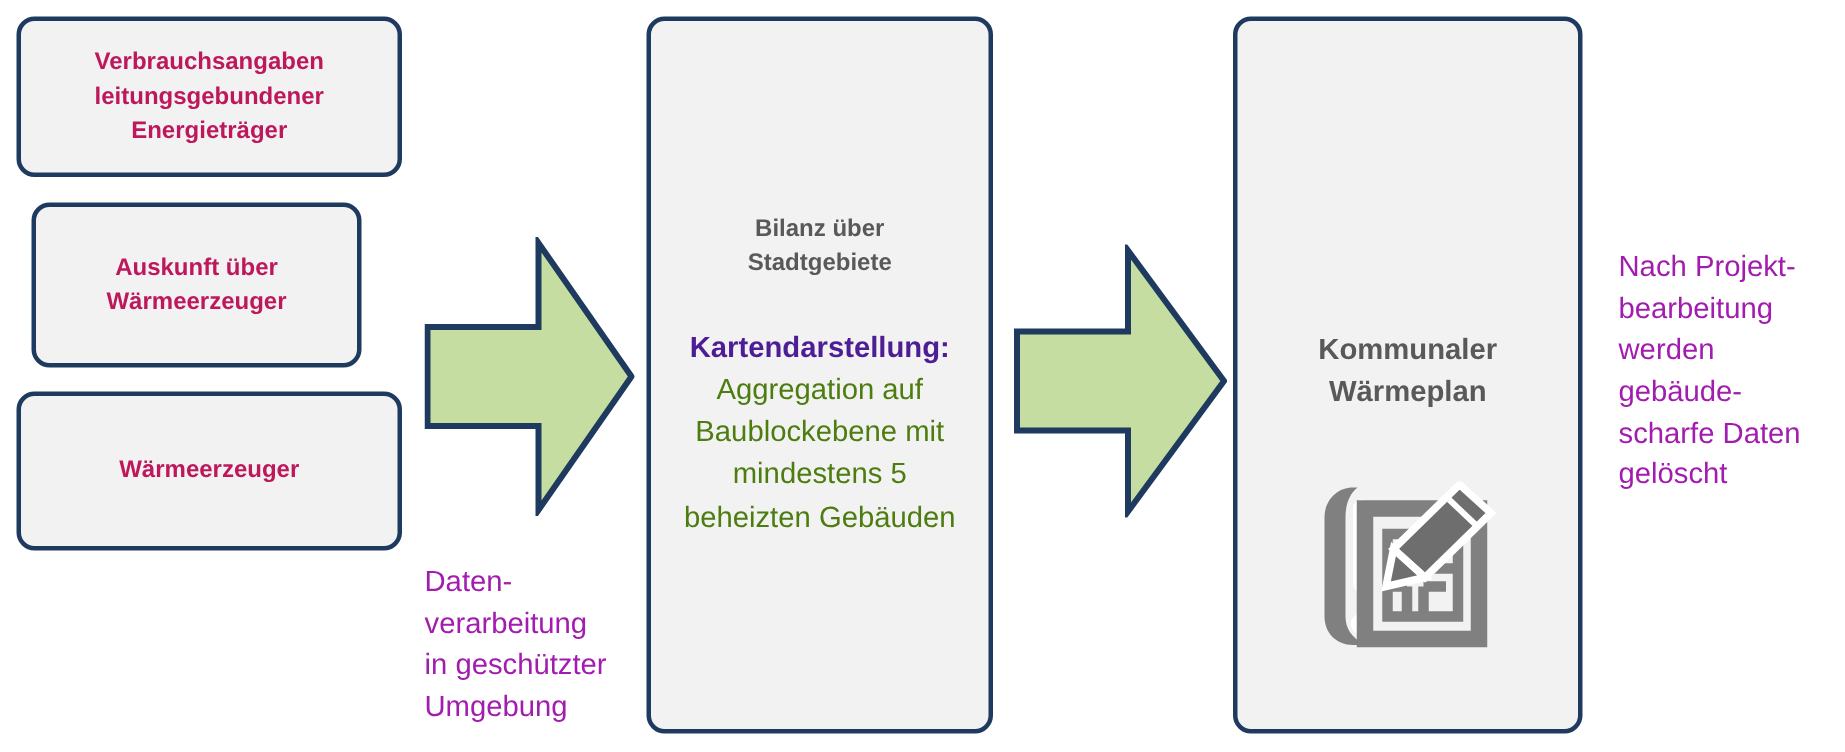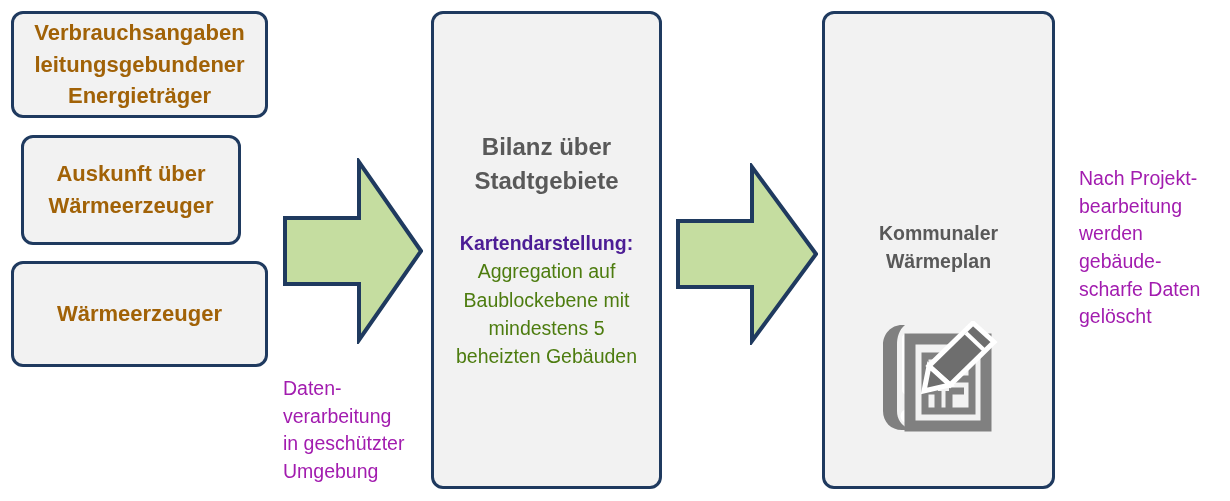--- a/index.html
+++ b/index.html
@@ -23,39 +23,39 @@
     align-items:center;
     justify-content:center;
     text-align:center;
     color:#595959;
   }
   .box .txt{
     width:100%;
     padding:0 8px;
     box-sizing:border-box;
     font-weight:bold;
-    font-size:22px;
+    font-size:16px;
     line-height:1.45;
-    color:#a16207;
+    color:#be185d;
   }
 
   
   #src-box-0{left:11px;  top:11px;  width:257px; height:107px;}
   #src-box-1{left:21px;  top:135px; width:220px; height:110px;}
   #src-box-2{left:11px;  top:261px; width:257px; height:106px;}
   #src-box-3{left:11px;  top:383px; width:257px; height:111px;}
 
   
   #center-box{
     left:431px; top:11px; width:231px; height:478px;
     align-items:center;
   }
   #center-box .inner{width:100%;padding:0 6px;box-sizing:border-box;}
   .c-head{
-    font-weight:bold;font-size:24px;line-height:1.45;color:#595959;
+    font-weight:bold;font-size:16px;line-height:1.45;color:#595959;
   }
   .c-gap{height:30px;}
   .c-sub-title{
     font-weight:bold;font-size:19.5px;line-height:1.45;color:#4c1d95;
   }
   .c-body{
     font-weight:normal;font-size:19.5px;line-height:1.45;color:#4d7c0f;
   }
 
   

